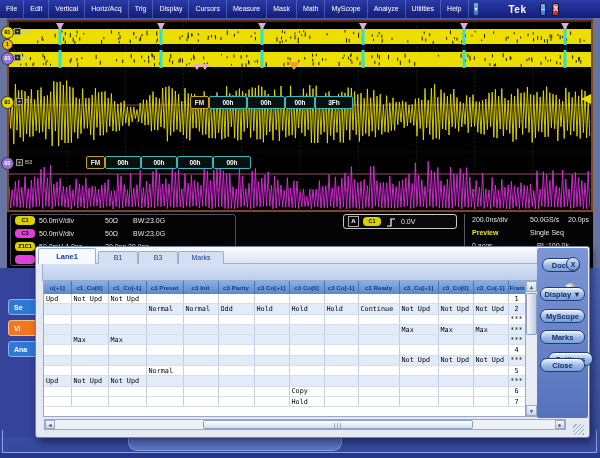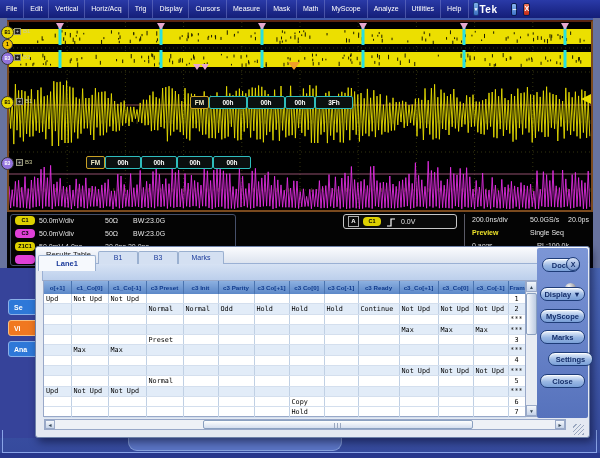--- a/index.html
+++ b/index.html
@@ -7,21 +7,21 @@
         font-family:"Liberation Sans",sans-serif;background:#3f58ab;}
 
   
   .menubar{position:absolute;left:0;top:0;width:600px;height:18px;
            background:linear-gradient(#2a3aa8,#141e78);display:flex;align-items:center;color:#fff;}
   .menu-items{display:flex;height:100%;align-items:center;}
   .menu-items span{font-size:7px;padding:0 6px;line-height:18px;border-right:1px solid rgba(130,140,210,.45);white-space:nowrap;}
   .menu-more{width:15px;height:12px;margin-left:4px;border-radius:2px;background:linear-gradient(#7fb0e8,#3a6ec0);
              color:#fff;font-size:5px;text-align:center;line-height:12px;border:1px solid #1a3a80;}
   .menu-spacer{flex:1;}
-  .tek-logo{font-size:10px;font-weight:bold;letter-spacing:.5px;margin-right:14px;}
+  .tek-logo{font-size:10px;font-weight:bold;letter-spacing:.5px;margin-right:14px;padding-left:29px;}
   .win-btn{width:14px;height:11px;border-radius:2px;font-size:7px;font-weight:bold;text-align:center;line-height:10px;color:#fff;margin-right:6px;border:1px solid #0a1a50;}
   .btn-min{background:linear-gradient(#8ab6ee,#3f74c8);}
   .btn-close{background:linear-gradient(#f07858,#c22814);margin-right:82px;}
 
   
   .scope-side{position:absolute;top:18px;width:7px;height:250px;background:#68739f;}
   .scope-side.l{left:0;} .scope-side.r{left:593px;}
   .wave-frame{position:absolute;left:7px;top:20px;width:582px;height:188px;background:#000;border:2px solid #7a4a1e;border-top-color:#5a2410;}
   .wave-frame svg{position:absolute;left:0;top:0;}
 
@@ -80,21 +80,21 @@
 
   
   .rtwin{position:absolute;left:35px;top:246px;width:553px;height:190px;background:#e4e9f2;
          border:1px solid #6e82aa;border-radius:3px;box-shadow:3px 4px 8px rgba(0,0,25,.5);}
   .rt-title{position:absolute;left:0;top:0;width:100%;height:16px;border-radius:3px 3px 0 0;
             background:linear-gradient(#fbfcfe,#dde4ef);}
   .rt-title b{position:absolute;left:10px;top:3px;font-size:7.5px;font-weight:normal;color:#111;}
   .tabstrip{position:absolute;left:6px;top:16px;width:496px;height:18px;background:linear-gradient(#d6e2f4,#bccfec);border:1px solid #9ab0d4;box-sizing:border-box;}
   .tabs span{position:absolute;top:4px;height:12px;background:#d4e0f2;border:1px solid #9ab0d0;border-bottom:none;
              font-size:7px;color:#1a3a9a;text-align:center;line-height:12px;border-radius:2px 2px 0 0;}
-  .tabs span:nth-child(1){left:2px;width:56px;top:1px;height:15px;background:#f6f9fd;font-weight:bold;font-size:7.5px;line-height:15px;margin-top:7px;}
+  .tabs span:nth-child(1){left:2px;width:56px;top:1px;height:15px;background:#f6f9fd;font-weight:bold;font-size:7.5px;line-height:15px;}
   .tabs span:nth-child(2){left:62px;width:38px;}
   .tabs span:nth-child(3){left:102px;width:38px;}
   .tabs span:nth-child(4){left:142px;width:44px;}
 
   .tablewrap{position:absolute;left:7px;top:33px;width:497px;height:137px;border:1px solid #98a8c8;background:#fff;box-sizing:border-box;}
   table.rt{border-collapse:collapse;table-layout:fixed;width:481px;}
   table.rt th{background:linear-gradient(#8cb0e0,#5c88c8);color:#0f3a8c;font-size:6.2px;font-weight:bold;
               height:13px;border-right:1px solid #4a74b0;padding:0 1px;overflow:hidden;white-space:nowrap;}
   table.rt td{font-family:"DejaVu Sans Mono",monospace;font-size:6.8px;color:#000;height:9.3px;
               border-right:1px solid #c0d0e4;border-bottom:1px solid #d4dfee;padding:0 0 0 2px;
@@ -124,21 +124,21 @@
           background:radial-gradient(circle at 35% 30%,#f4f4f4,#8a8a92 70%,#555);}
   .rt-btns span{position:absolute;left:504px;width:45px;height:14px;border-radius:7px;
             background:linear-gradient(#eaf2fc,#9ab8e4 55%,#7aa0d8);border:1px solid #1e3c78;
             color:#142e6a;font-size:7.5px;font-weight:bold;text-align:center;line-height:14px;
             box-shadow:inset 0 1px 1px rgba(255,255,255,.9);box-sizing:border-box;white-space:nowrap;overflow:hidden;}
   .rt-btns span:nth-child(1){top:11px;left:506px;width:38px;}
   .rt-btns span:nth-child(2){top:40px;}
   .rt-btns span:nth-child(3){top:62px;}
   .rt-btns span:nth-child(4){top:83px;}
   .rt-btns span:nth-child(5){top:105px;margin-left:8px;}
-  .rt-btns span:nth-child(6){top:127px;}
+  .rt-btns span:nth-child(6){top:111px;}
   .xbtn{position:absolute;left:530px;top:10px;width:14px;height:14px;border-radius:50%;
         background:linear-gradient(#d6e2f6,#7494cc);border:1px solid #1e3c78;color:#142e6a;
         font-size:7px;font-weight:bold;text-align:center;line-height:13px;box-sizing:border-box;}
 </style>
 </head>
 <body>
 
 <div class="root">
 
   <div class="menubar">
@@ -755,36 +755,20 @@
               <td></td>
               <td></td>
               <td></td>
               <td></td>
               <td></td>
               <td>Max</td>
               <td>Max</td>
               <td>Max</td>
               <td>***</td>
             </tr>
-            <tr>
-              <td></td>
-              <td></td>
-              <td></td>
-              <td>Preset</td>
-              <td></td>
-              <td></td>
-              <td></td>
-              <td></td>
-              <td></td>
-              <td></td>
-              <td></td>
-              <td></td>
-              <td></td>
-              <td>3</td>
-            </tr>
             <tr class="alt">
               <td></td>
               <td>Max</td>
               <td>Max</td>
               <td></td>
               <td></td>
               <td></td>
               <td></td>
               <td></td>
               <td></td>

